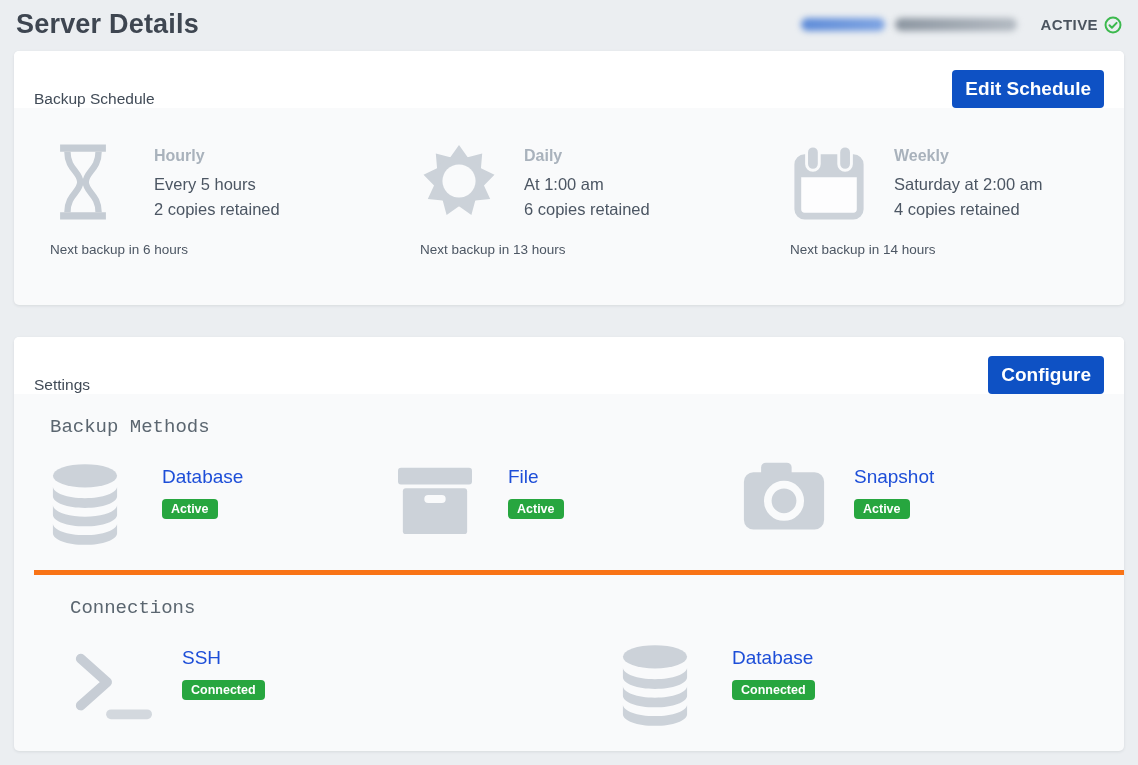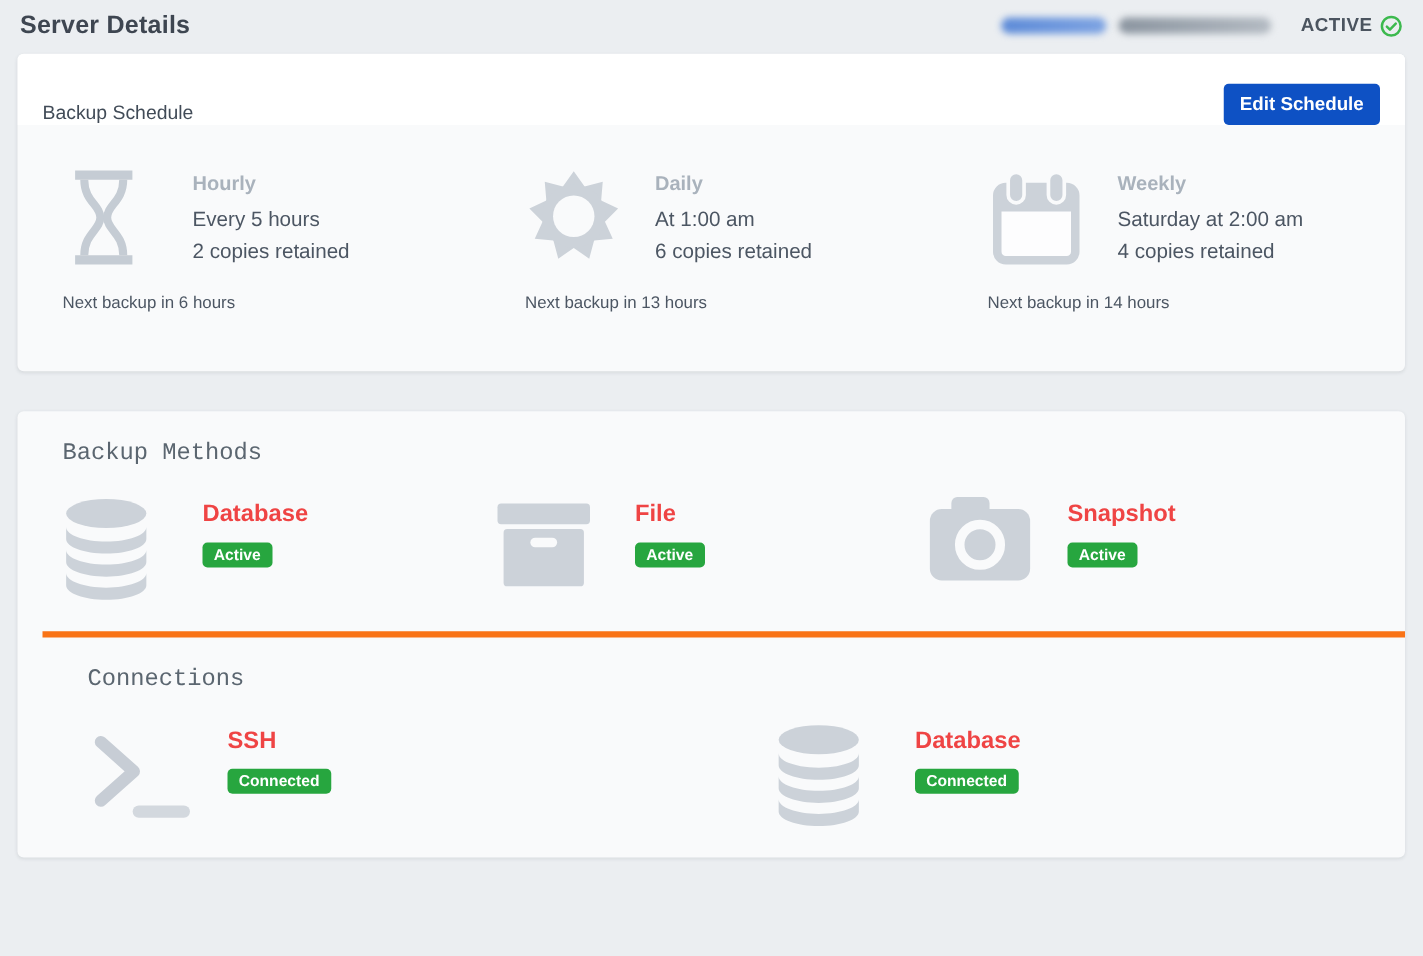--- a/index.html
+++ b/index.html
@@ -6,21 +6,21 @@
   html,body { width:1138px; min-height:765px; }
   body {
     background:#ebeef1;
     font-family:"Liberation Sans", sans-serif;
     color:#4c5663;
   }
   .topbar {
     display:flex; justify-content:space-between; align-items:center;
     padding:9px 16px 11px;
   }
-  .page-title { font-size:20px; font-weight:700; color:#3e4651; letter-spacing:.2px; }
+  .page-title { font-size:27px; font-weight:700; color:#3e4651; letter-spacing:.2px; }
   .top-right { display:flex; align-items:center; gap:10px; }
   .pill { height:13px; border-radius:7px; filter:blur(3px); }
   .pill-blue { width:84px; background:linear-gradient(90deg,#5d8bd8,#7da3e2); }
   .pill-gray { width:122px; background:linear-gradient(90deg,#8b95a0,#b3bac2); margin-right:14px; }
   .status { display:flex; align-items:center; gap:6px; }
   .status-label { font-size:15px; font-weight:600; color:#4b545f; letter-spacing:.4px; }
 
   .card {
     margin:0 14px 32px;
     border-radius:5px;
@@ -29,21 +29,21 @@
     overflow:hidden;
   }
   .card-header {
     display:flex; justify-content:space-between; align-items:flex-end;
     background:#ffffff;
     height:57px; padding:0 20px;
   }
   .card-title { font-size:15.5px; color:#414b57; }
   .btn {
     background:#0e51c4; color:#fff; border:none; cursor:pointer;
-    font-family:inherit; font-size:15px; font-weight:700;
+    font-family:inherit; font-size:19px; font-weight:700;
     padding:8px 13px; border-radius:4px;
   }
 
   
   .sched-body { padding:34px 0 48px; display:grid; grid-template-columns:1fr 1fr 1fr; }
   .sched-col { padding-left:36px; }
   .sched-main { display:flex; align-items:flex-end; }
   .icon-box { width:80px; height:80px; flex:0 0 80px; display:flex; align-items:flex-start; }
   .sched-text { margin-left:24px; padding-top:2px; }
   .sched-name { font-size:16px; font-weight:700; color:#a9b2bc; margin-bottom:7px; }
@@ -52,21 +52,21 @@
 
   
   .section { padding:22px 36px 24px; }
   .section + .section { border-top:5px solid #f97316;margin-left:20px; }
   .section-title { font-size:19px; font-weight:400; color:#5b6670; margin-bottom:24px;font-family:Liberation Mono, monospace; }
   .methods-grid { display:grid; grid-template-columns:1fr 1fr 1fr; }
   .conn-grid { display:grid; grid-template-columns:550px 1fr; }
   .item { display:flex; align-items:flex-start; }
   .item .icon-box { width:84px; height:84px; flex:0 0 84px; }
   .item-text { margin-left:28px; padding-top:4px; }
-  .item-name { font-size:19px; font-weight:700; color:#ef4444; margin-bottom:11px; }
+  .item-name { font-size:19px; font-weight:400; color:#1d4ed8; margin-bottom:11px; }
   .badge {
     display:inline-block; background:#27a63f; color:#fff;
     font-size:12.5px; font-weight:700; padding:3px 9px; border-radius:4px;
   }
 </style>
 </head>
 <body>
 
 <header class="topbar">
   <h1 class="page-title">Server Details</h1>
@@ -144,20 +144,24 @@
           <div class="sched-line">4 copies retained</div>
         </div>
       </div>
       <div class="sched-next">Next backup in 14 hours</div>
     </div>
 
   </div>
 </section>
 
 <section class="card">
+  <div class="card-header">
+    <span class="card-title">Settings</span>
+    <button class="btn">Configure</button>
+  </div>
 
   <div class="section">
     <div class="section-title">Backup Methods</div>
     <div class="methods-grid">
 
       <div class="item">
         <span class="icon-box">
           <svg width="70" height="84" viewBox="0 0 72 84" style="display:block">
             <ellipse cx="36" cy="13" rx="33" ry="12" fill="#ccd2d9"></ellipse>
             <path d="M3 24 c0 6.6 14.8 12 33 12 c18.2 0 33 -5.4 33 -12 v10 c0 6.6 -14.8 12 -33 12 c-18.2 0 -33 -5.4 -33 -12 z" fill="#ccd2d9"></path>

